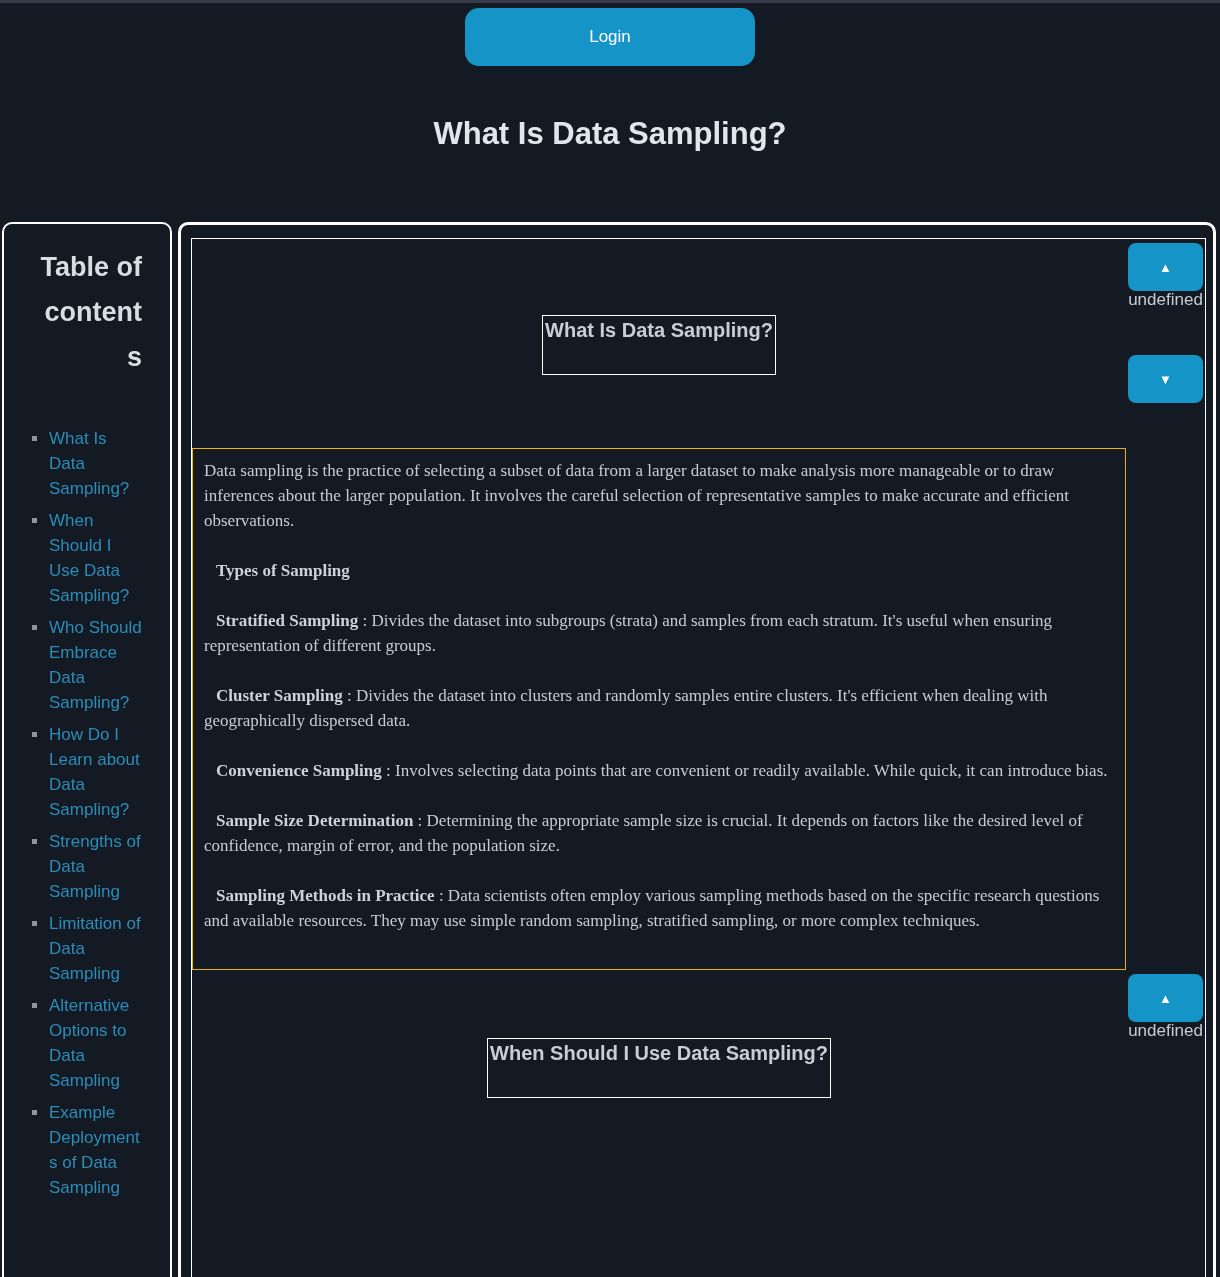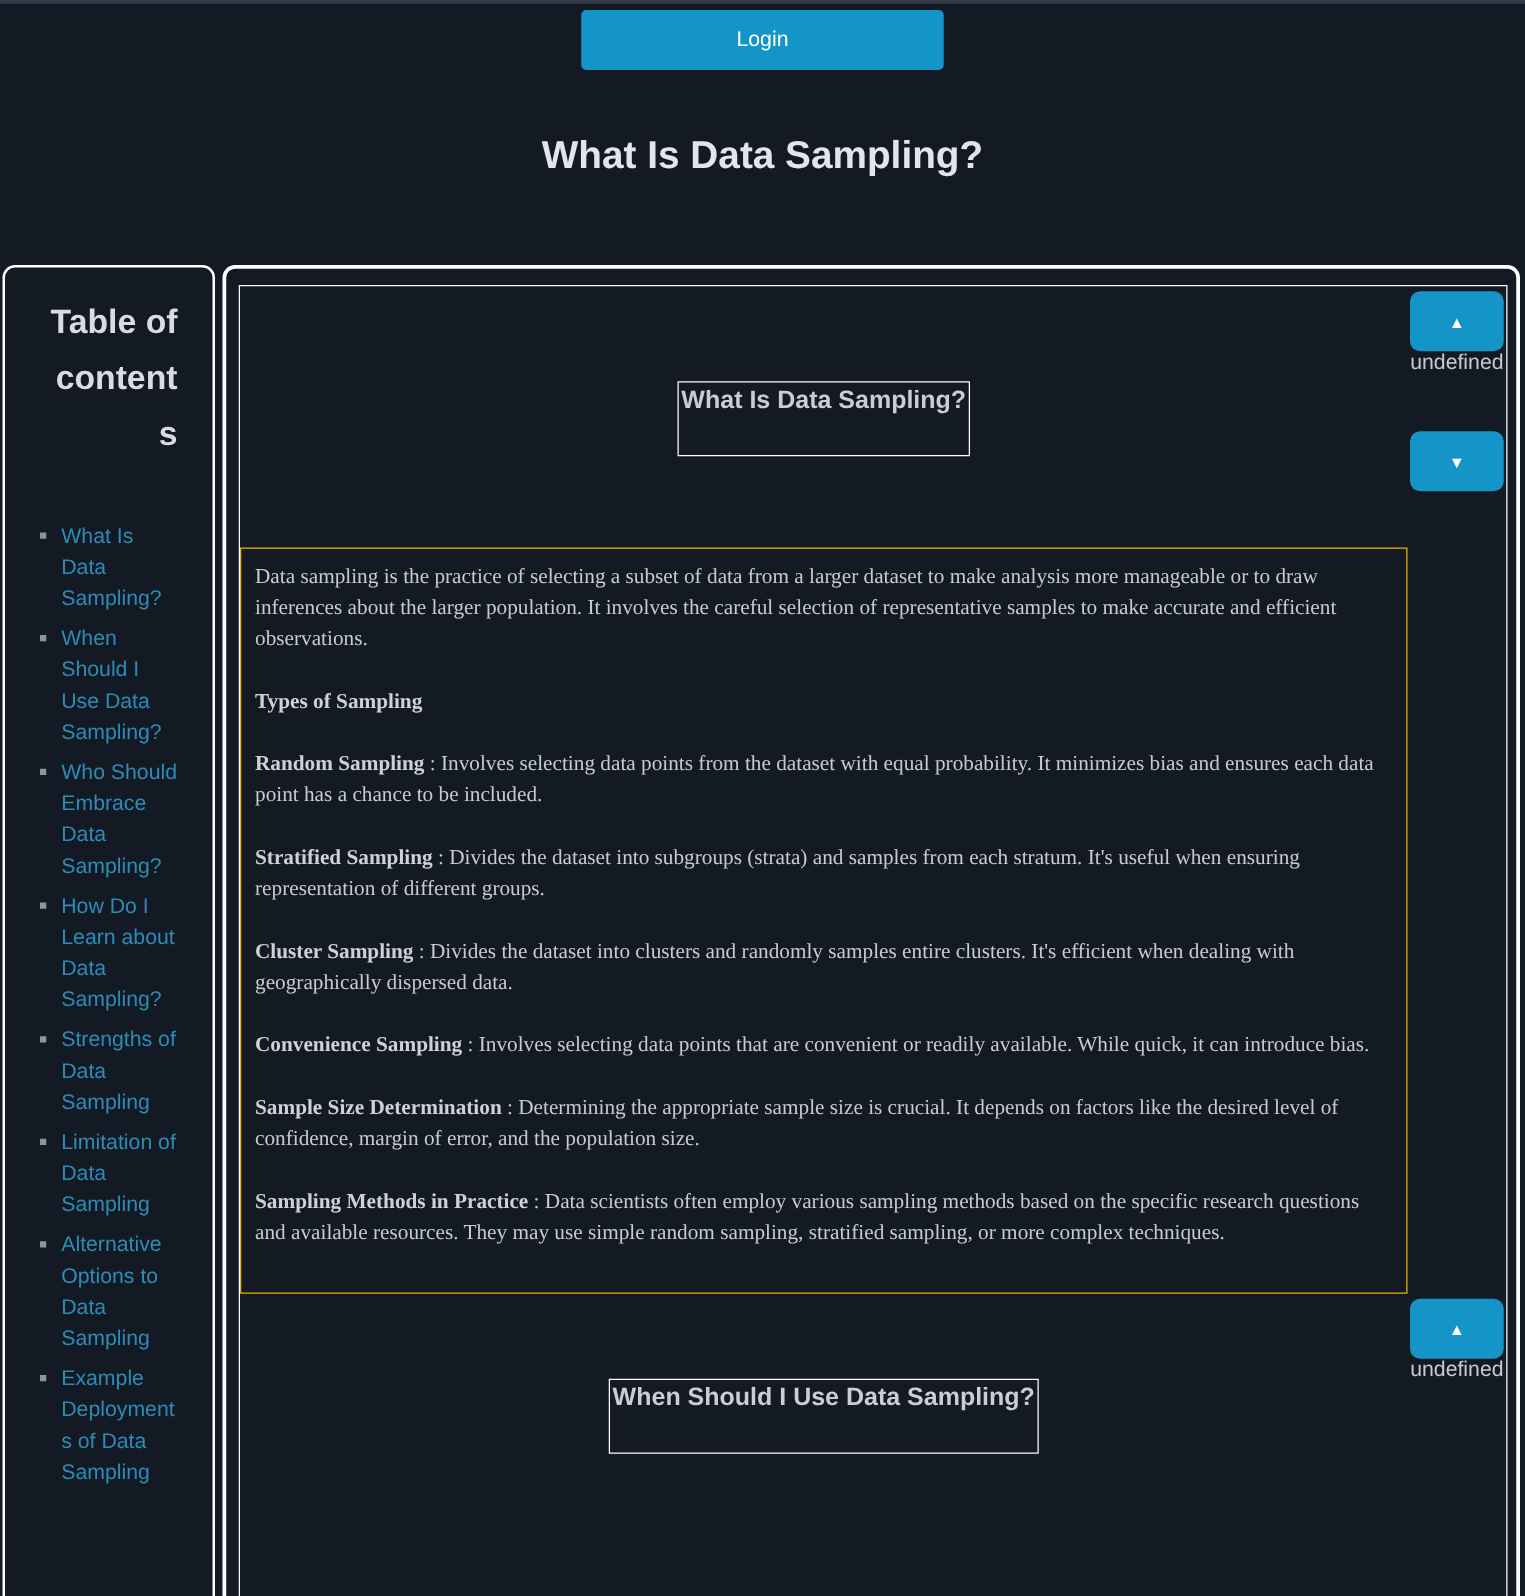--- a/index.html
+++ b/index.html
@@ -8,24 +8,24 @@
     margin: 0;
     background: #131a23;
     font-family: "Liberation Sans", "DejaVu Sans", sans-serif;
   }
   .top-strip { height: 3px; background: #353b4a; }
 
   .login-button {
     display: block;
     margin: 5px auto 0;
     width: 290px;
-    height: 48px;
+    height: 58px;
     background: #1594c8;
     border: none;
-    border-radius: 4px;
+    border-radius: 14px;
     color: #ffffff;
     font-size: 17px;
     font-family: inherit;
     cursor: pointer;
   }
 
   .page-title {
     margin: 50px 0 0;
     text-align: center;
     font-size: 31px;
@@ -125,21 +125,21 @@
     border: 1px solid #eab308;
     padding: 9px 12px 11px 11px;
     font-family: Liberation Serif, serif;
   }
   .paragraph-box p {
     margin: 0 0 25px;
     font-size: 17px;
     line-height: 25px;
     color: #c7ccd2;
   }
-  .paragraph-box strong { font-weight: 700; color: #cdd2d8; }
+  .paragraph-box strong { font-weight: 700; color: #cdd2d8; margin-left: 12px; }
 
   .nav-button {
     width: 75px;
     height: 48px;
     border: none;
     border-radius: 8px;
     background: #1594c8;
     color: #ffffff;
     font-size: 13px;
     line-height: 1;
@@ -184,21 +184,20 @@
       <div class="content-container">
 
         <section class="section" id="section-1">
           <div class="section-content">
             <div class="heading-box">
               <h2 class="section-heading">What Is Data Sampling?</h2>
             </div>
             <div class="paragraph-box">
                 <p><span>Data sampling is the practice of selecting a subset of data from a larger dataset to make analysis more manageable or to draw inferences about the larger population. It involves the careful selection of representative samples to make accurate and efficient observations.</span></p>
                 <p><strong>Types of Sampling</strong></p>
-                <p><strong>Random Sampling</strong><span> : Involves selecting data points from the dataset with equal probability. It minimizes bias and ensures each data point has a chance to be included.</span></p>
                 <p><strong>Stratified Sampling</strong><span> : Divides the dataset into subgroups (strata) and samples from each stratum. It's useful when ensuring representation of different groups.</span></p>
                 <p><strong>Cluster Sampling</strong><span> : Divides the dataset into clusters and randomly samples entire clusters. It's efficient when dealing with geographically dispersed data.</span></p>
                 <p><strong>Convenience Sampling</strong><span> : Involves selecting data points that are convenient or readily available. While quick, it can introduce bias.</span></p>
                 <p><strong>Sample Size Determination</strong><span> : Determining the appropriate sample size is crucial. It depends on factors like the desired level of confidence, margin of error, and the population size.</span></p>
                 <p><strong>Sampling Methods in Practice</strong><span> : Data scientists often employ various sampling methods based on the specific research questions and available resources. They may use simple random sampling, stratified sampling, or more complex techniques.</span></p>
               </div>
           </div>
           <div class="section-nav">
             <button class="nav-button up">
               <span>▲</span>

